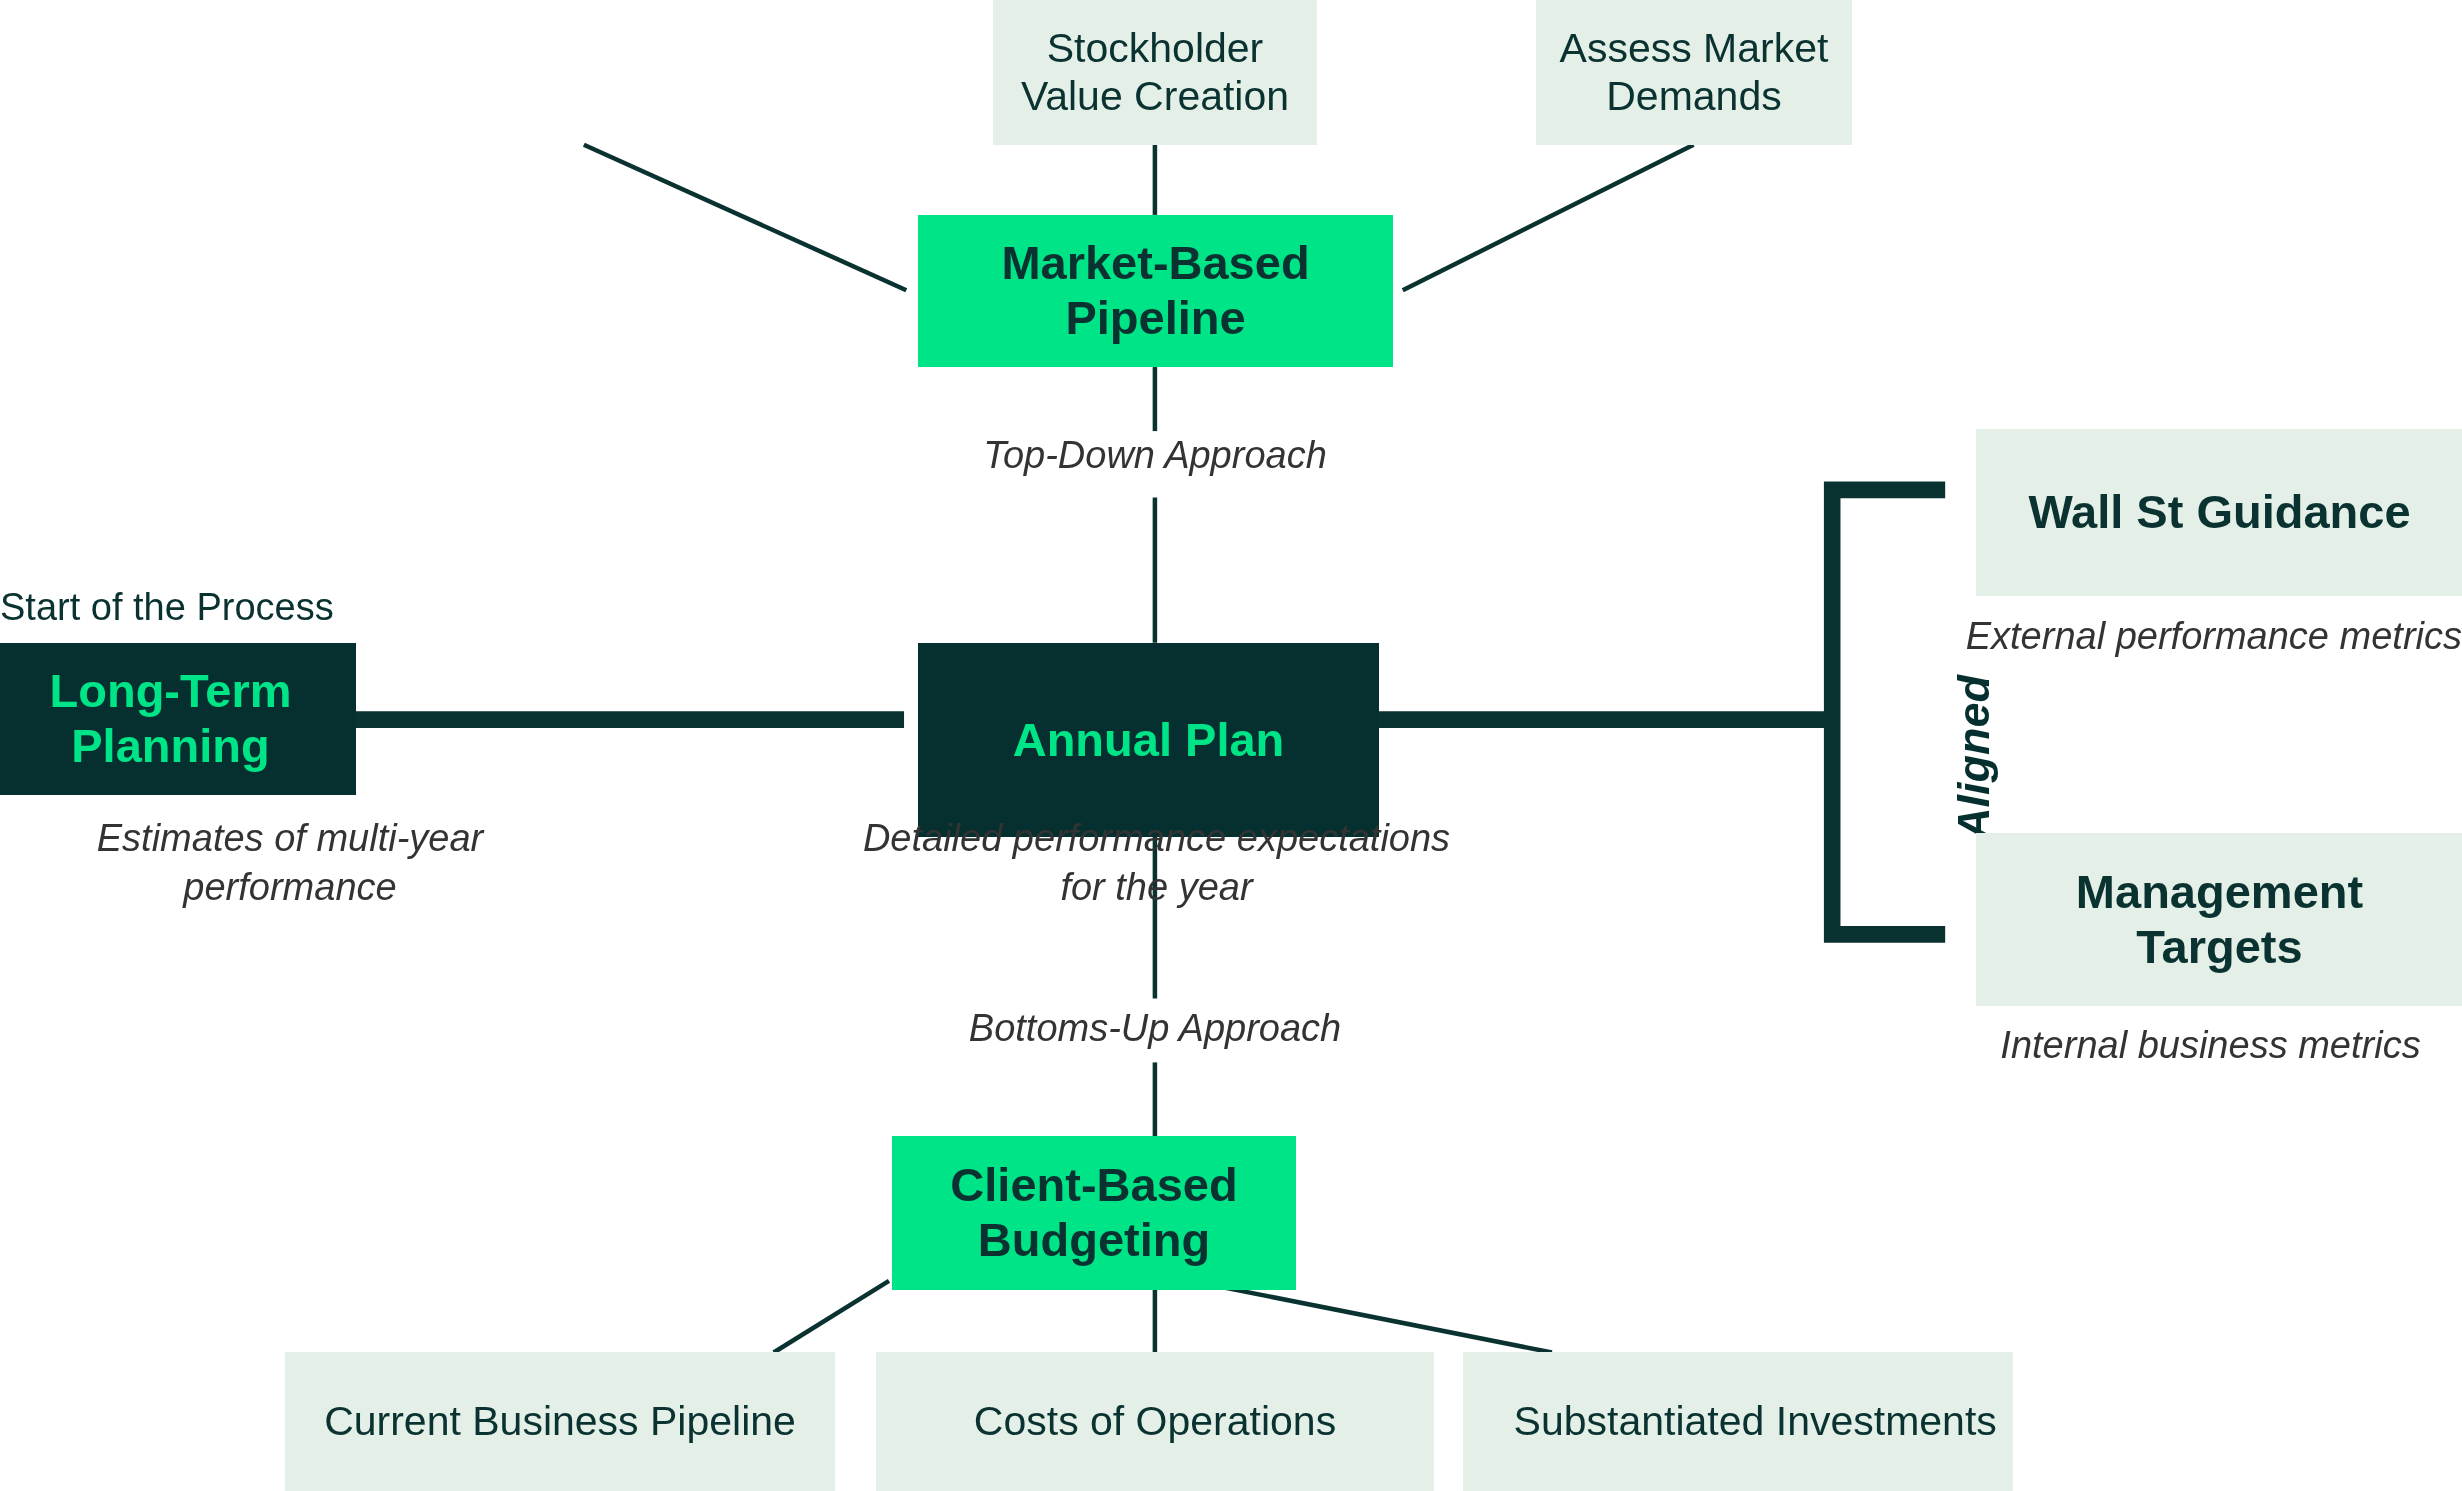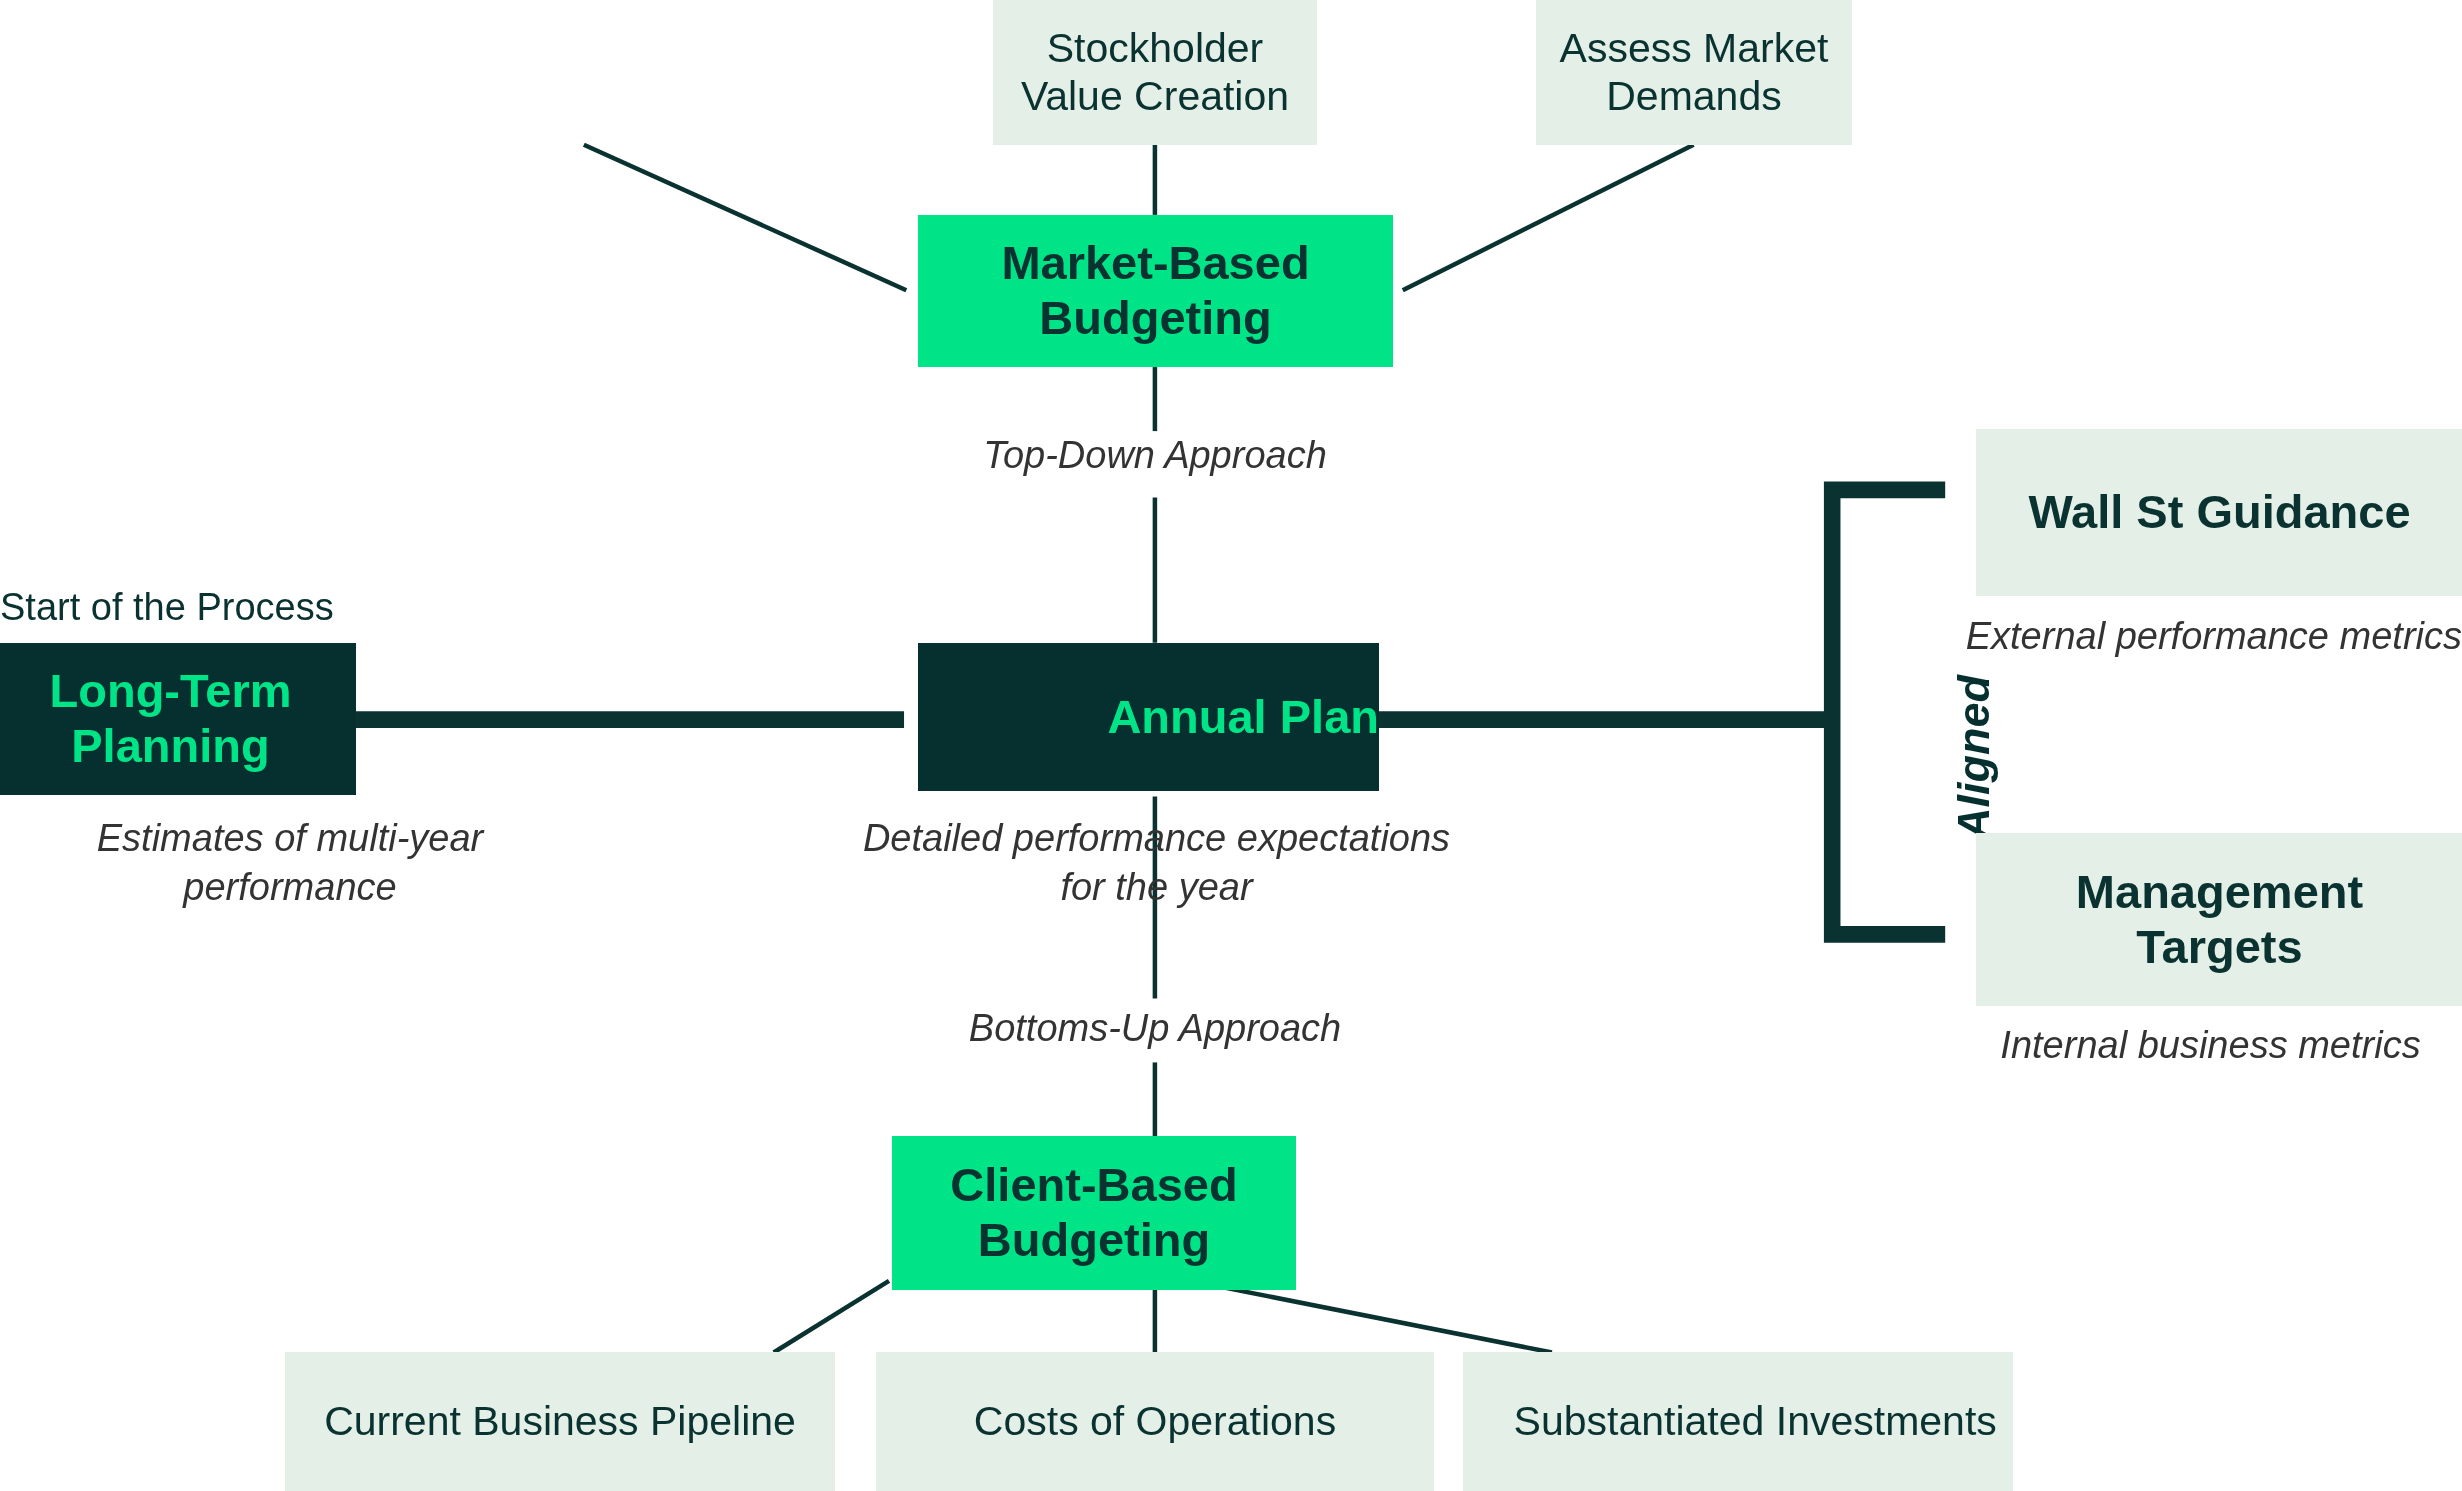--- a/index.html
+++ b/index.html
@@ -121,34 +121,34 @@
 
   <div class="node leaf" style="left:876px; top:0px; width:558px; height:145px; width:324px; left:993px;">
     <span>Stockholder Value Creation</span>
   </div>
 
   <div class="node leaf" style="left:1463px; top:0px; width:579px; height:145px; width:316px; left:1536px;">
     <span>Assess Market Demands</span>
   </div>
 
   <div class="node accent" style="left:918px; top:215px; width:475px; height:152px;">
-    <span>Market-Based Budgeting</span>
+    <span>Market-Based Pipeline</span>
   </div>
 
   <div class="caption" style="left:816px; top:431px; width:678px;">Top-Down Approach</div>
 
   <div class="plainlabel" style="left:0px; top:585px; width:527px;">Start of the Process</div>
 
   <div class="node dark" style="left:-15px; top:643px; width:371px; height:152px;">
     <span>Long-Term Planning</span>
   </div>
 
   <div class="caption" style="left:0px; top:814px; width:580px;">Estimates of multi-year performance</div>
 
-  <div class="node dark" style="left:918px; top:643px; width:461px; height:148px; left:918px; width:461px;justify-content:flex-end;">
+  <div class="node dark" style="left:918px; top:643px; width:461px; height:194px; left:918px; width:461px;">
     <span>Annual Plan</span>
   </div>
 
   <div class="caption" style="left:844px; top:814px; width:625px;">Detailed performance expectations for the year</div>
 
   <div class="caption" style="left:816px; top:1004px; width:678px;">Bottoms-Up Approach</div>
 
   <div class="node accent" style="left:892px; top:1136px; width:404px; height:154px;">
     <span>Client-Based Budgeting</span>
   </div>

